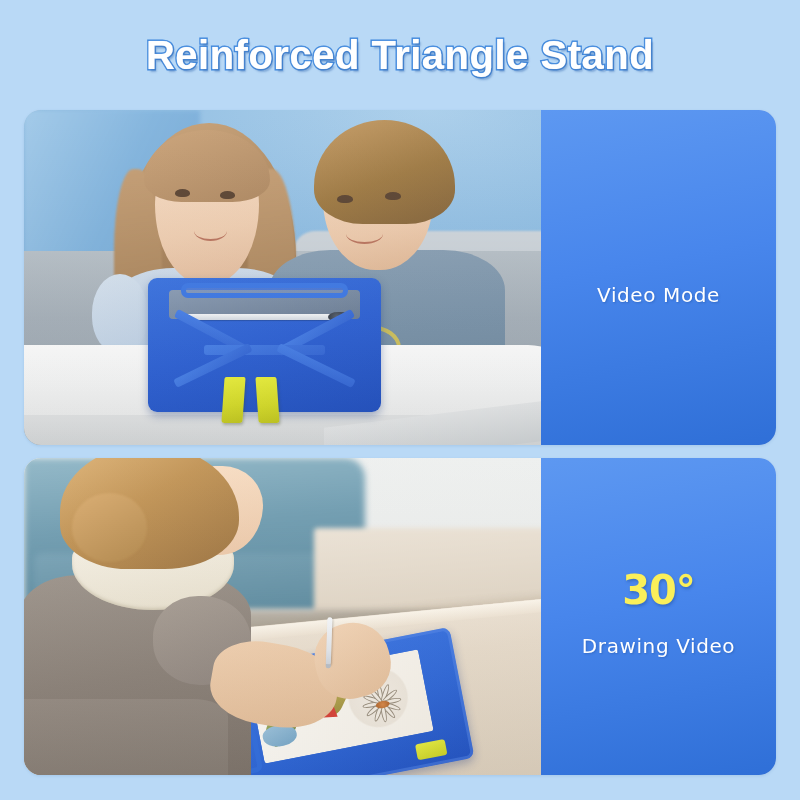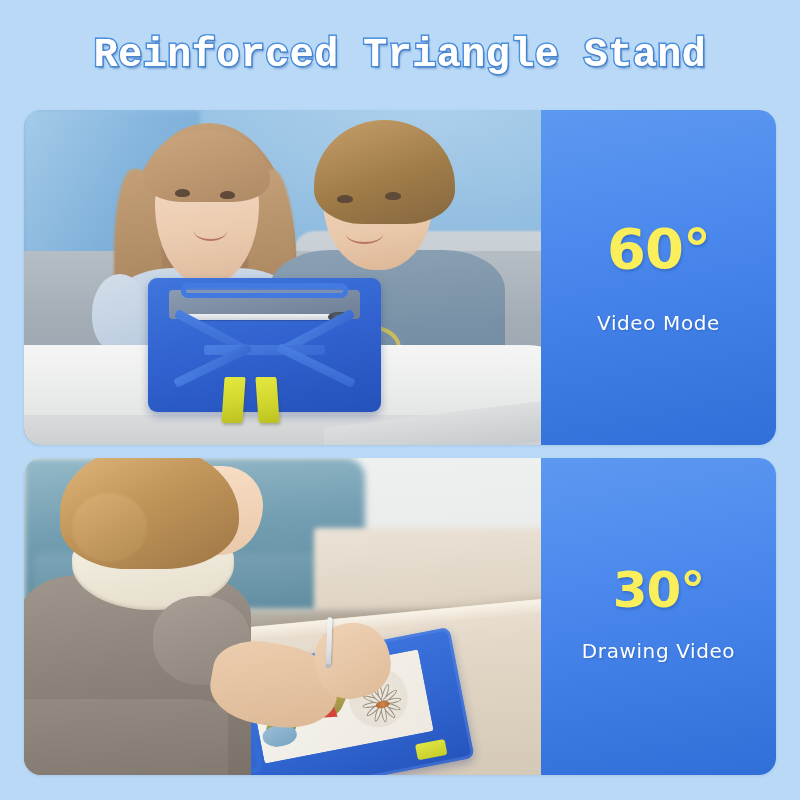--- a/index.html
+++ b/index.html
@@ -20,21 +20,21 @@
   #title-bar {
     position: absolute;
     left: 0; top: 0;
     width: 800px; height: 110px;
     display: flex;
     align-items: center;
     justify-content: center;
   }
 
   #page-title {
-    font-family: Liberation Mono, monospace;
+    font-family: Liberation Sans, sans-serif;
     font-size: 40px;
     font-weight: bold;
     letter-spacing: 0.5px;
     color: #ffffff;
     -webkit-text-stroke: 3px #4189dd;
     paint-order: stroke fill;
     text-shadow:
        2px 3px 2px rgba(60,110,180,0.45),
        0 0 1px rgba(255,255,255,0.9);
     white-space: nowrap;
@@ -67,21 +67,21 @@
     height: 100%;
     background: linear-gradient(170deg, #5d98f1 0%, #4886ec 45%, #2f6fd7 100%);
     display: flex;
     flex-direction: column;
     align-items: center;
     justify-content: center;
     position: relative;
   }
   .info-angle {
     font-family: "DejaVu Sans", sans-serif;
-    font-size: 50px;
+    font-size: 40px;
     font-weight: bold;
     color: #faef5a;
     line-height: 1;
     text-shadow: 1px 2px 3px rgba(20,60,130,0.35);
     letter-spacing: -1px;
   }
   .info-mode {
     margin-top: 24px;
     font-family: "DejaVu Sans", sans-serif;
     font-size: 20px;
@@ -557,21 +557,20 @@
       <div class="case-rib rib-c"></div>
       <div class="case-rib rib-d"></div>
       <div class="kickstand k1"></div>
       <div class="kickstand k2"></div>
     </div>
 
     <div class="photo-soft"></div>
   </div>
 
   <div class="info-card" id="card-top">
-    <div class="info-angle">60°</div>
     <div class="info-mode">Video Mode</div>
   </div>
 </div>
 
 <div class="panel" id="panel-bottom">
 
   <div class="photo">
     <div class="bg-room"></div>
     <div class="bg-sofa"></div>
     <div class="bg-sofa-seat"></div>

